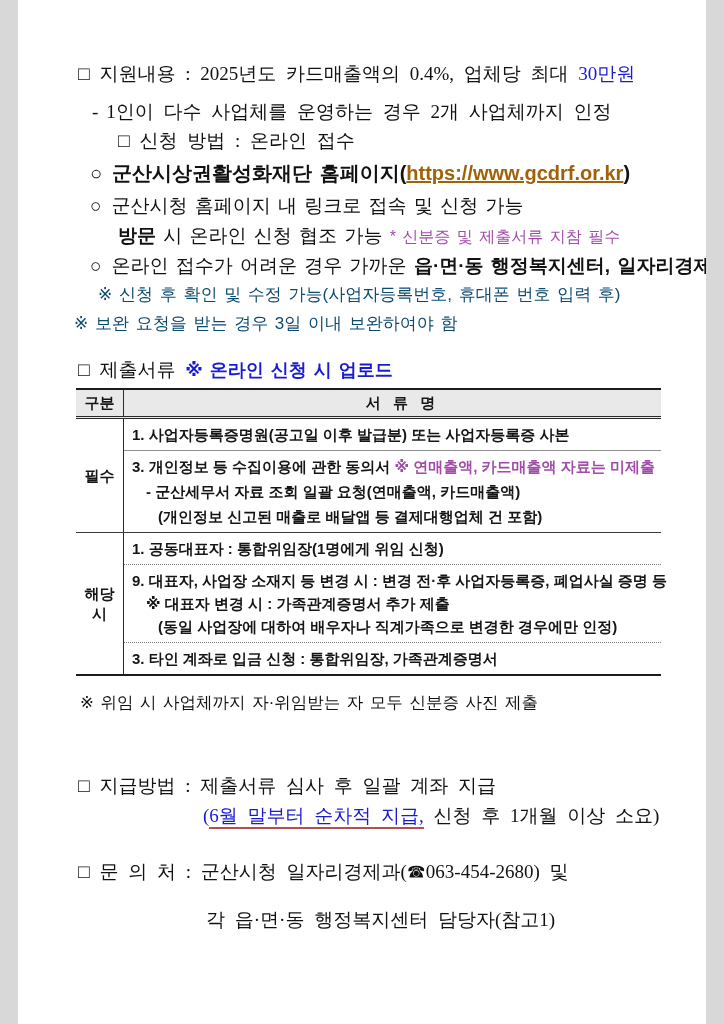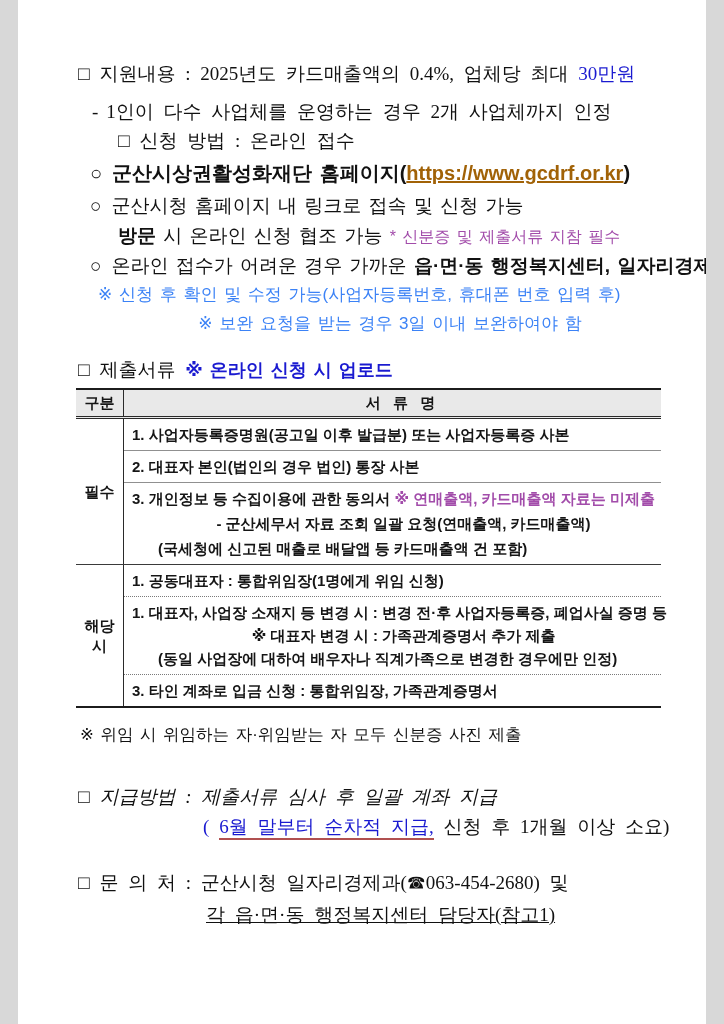--- a/index.html
+++ b/index.html
@@ -10,21 +10,21 @@
     color:#111; overflow:hidden;
   }
   .line { white-space:nowrap; line-height:28px; font-size:19px; }
   .serif-line { font-family:"Liberation Serif","DejaVu Serif",serif; word-spacing:5px; }
   .sans-line  { font-family:"Liberation Sans","DejaVu Sans",sans-serif; word-spacing:2px; }
   .marker { display:inline-block; margin-right:10px; }
   .blue   { color:#1a1ad0; }
   .purple { color:#a24caa; }
   .bold   { font-weight:bold; }
   .url-link { color:#a16207; font-weight:bold; text-decoration:underline; }
-  .red-underline { border-bottom:2px solid #b05050; padding-bottom:1px;margin-left:10px; }
+  .red-underline { border-bottom:2px solid #b05050; padding-bottom:1px; }
 
   
   .tbl {
     margin:4px 0 0 58px; width:585px;
     border-top:2.5px solid #1c1c1c; border-bottom:2.5px solid #1c1c1c;
     font-family:"Liberation Sans","DejaVu Sans",sans-serif;
     font-weight:bold; font-size:15px; color:#151515;
   }
   .tbl-header { display:flex; background:#e9e9e9; border-bottom:3px double #2a2a2a; height:26px; line-height:26px;gap:20px; }
   .col1 { width:48px; border-right:1.2px solid #2a2a2a; text-align:center; box-sizing:border-box; flex:none; }
@@ -32,25 +32,25 @@
   .tgroup { display:flex; }
   .tgroup.first { border-bottom:1.6px solid #3a3a3a; }
   .glabel { width:48px; border-right:1.2px solid #2a2a2a; box-sizing:border-box; flex:none;
             display:flex; align-items:center; justify-content:center; text-align:center;
             white-space:pre-line; line-height:20px; }
   .grows { flex:1; min-width:0; }
   .trow { padding:3px 0 3px 8px; line-height:25px; white-space:nowrap; overflow:visible; }
   .g1 .trow + .trow { border-top:1px solid #909090; }
   .g2 .trow + .trow { border-top:1px dotted #7a7a7a; }
   .g2 .trow { line-height:23px; padding-top:4px; padding-bottom:4px; }
-  .sub-l2 { padding-left:14px;text-align:center; }
+  .sub-l2 { padding-left:14px; }
   .sub-l3 { padding-left:26px; }
 
   .small-note { font-size:16px; }
-  .remark { font-size:17px; line-height:28px; color:#3b82f6; }
+  .remark { font-size:17px; line-height:28px; color:#0c4a6e; }
 </style>
 </head>
 <body>
 
 <div class="page">
 
   <div class="line serif-line" style="margin-left:60px; margin-top:6px;">
     <span class="marker">□</span><span>지원내용 : 2025년도 카드매출액의 0.4%, 업체당 최대 </span><span class="blue">30만원</span>
   </div>
   <div class="line serif-line" style="margin-left:74px; margin-top:10px;">
@@ -70,75 +70,72 @@
   </div>
 
   <div class="line sans-line" style="margin-left:100px; margin-top:2px;">
     <span class="bold">방문</span><span> 시 온라인 신청 협조 가능 </span><span class="purple small-note">* 신분증 및 제출서류 지참 필수</span>
   </div>
   <div class="line sans-line" style="margin-left:72px; margin-top:1px;">
     <span class="marker">○</span><span>온라인 접수가 어려운 경우 가까운 </span><span class="bold">읍·면·동 행정복지센터, 일자리경제과</span>
   </div>
 
   <div class="line sans-line remark" style="margin-left:80px; margin-top:1px;">※ 신청 후 확인 및 수정 가능(사업자등록번호, 휴대폰 번호 입력 후)</div>
-  <div class="line sans-line remark" style="margin-left:56px; margin-top:1px;text-align:center;">※ 보완 요청을 받는 경우 3일 이내 보완하여야 함</div>
+  <div class="line sans-line remark" style="margin-left:56px; margin-top:1px;">※ 보완 요청을 받는 경우 3일 이내 보완하여야 함</div>
 
   <div class="line serif-line" style="margin-left:60px; margin-top:18px;">
     <span class="marker">□</span><span>제출서류 </span><span class="blue bold sans-line" style="font-size:18px;text-align:right;">※ 온라인 신청 시 업로드</span>
   </div>
 
   <div class="tbl">
     <div class="tbl-header">
       <div class="col1">구분</div>
       <div class="col2">서 류 명</div>
     </div>
 
     <div class="tgroup first g1">
       <div class="glabel">필수</div>
       <div class="grows">
         <div class="trow">
           <span>1. 사업자등록증명원(공고일 이후 발급분) 또는 사업자등록증 사본</span>
         </div>
         <div class="trow">
-          <span>2. 대표자 본인(법인의 경우 법인) 통장 사본</span>
-        </div>
-        <div class="trow">
           <div><span>3. 개인정보 등 수집이용에 관한 동의서 </span><span class="purple">※ 연매출액, 카드매출액 자료는 미제출</span></div>
           <div class="sub-l2">- 군산세무서 자료 조회 일괄 요청(연매출액, 카드매출액)</div>
-          <div class="sub-l3">(국세청에 신고된 매출로 배달앱 등 카드매출액 건 포함)</div>
+          <div class="sub-l3">(개인정보 신고된 매출로 배달앱 등 결제대행업체 건 포함)</div>
         </div>
       </div>
     </div>
 
     <div class="tgroup g2">
       <div class="glabel">해당
 시</div>
       <div class="grows">
         <div class="trow">
           <span>1. 공동대표자 : 통합위임장(1명에게 위임 신청)</span>
         </div>
         <div class="trow">
-          <div>1. 대표자, 사업장 소재지 등 변경 시 : 변경 전·후 사업자등록증, 폐업사실 증명 등</div>
+          <div>9. 대표자, 사업장 소재지 등 변경 시 : 변경 전·후 사업자등록증, 폐업사실 증명 등</div>
           <div class="sub-l2">※ 대표자 변경 시 : 가족관계증명서 추가 제출</div>
           <div class="sub-l3">(동일 사업장에 대하여 배우자나 직계가족으로 변경한 경우에만 인정)</div>
         </div>
         <div class="trow">
           <span>3. 타인 계좌로 입금 신청 : 통합위임장, 가족관계증명서</span>
         </div>
       </div>
     </div>
   </div>
 
-  <div class="line sans-line" style="margin-left:62px; margin-top:12px; font-size:16.5px;">※ 위임 시 위임하는 자·위임받는 자 모두 신분증 사진 제출</div>
+  <div class="line sans-line" style="margin-left:62px; margin-top:12px; font-size:16.5px;">※ 위임 시 사업체까지 자·위임받는 자 모두 신분증 사진 제출</div>
 
-  <div class="line serif-line" style="margin-left:60px; margin-top:35px;font-style:italic;">
+  <div class="line serif-line" style="margin-left:60px; margin-top:56px;">
     <span class="marker">□</span><span>지급방법 : 제출서류 심사 후 일괄 계좌 지급</span>
   </div>
   <div class="line serif-line" style="margin-left:185px; margin-top:2px;">
     <span class="blue">(</span><span class="blue red-underline">6월 말부터 순차적 지급,</span><span> 신청 후 1개월 이상 소요)</span>
   </div>
 
   <div class="line serif-line" style="margin-left:60px; margin-top:28px;font-family:Liberation Serif, serif;">
     <span class="marker">□</span><span>문 의 처 : 군산시청 일자리경제과(☎063-454-2680) 및</span>
   </div>
-  <div class="line serif-line" style="margin-left:188px; margin-top:4px;text-decoration:underline;">각 읍·면·동 행정복지센터 담당자(참고1)</div>
+  <div class="line serif-line" style="margin-left:188px; margin-top:20px;">각 읍·면·동 행정복지센터 담당자(참고1)</div>
 
 </div>
 
 </body></html>

